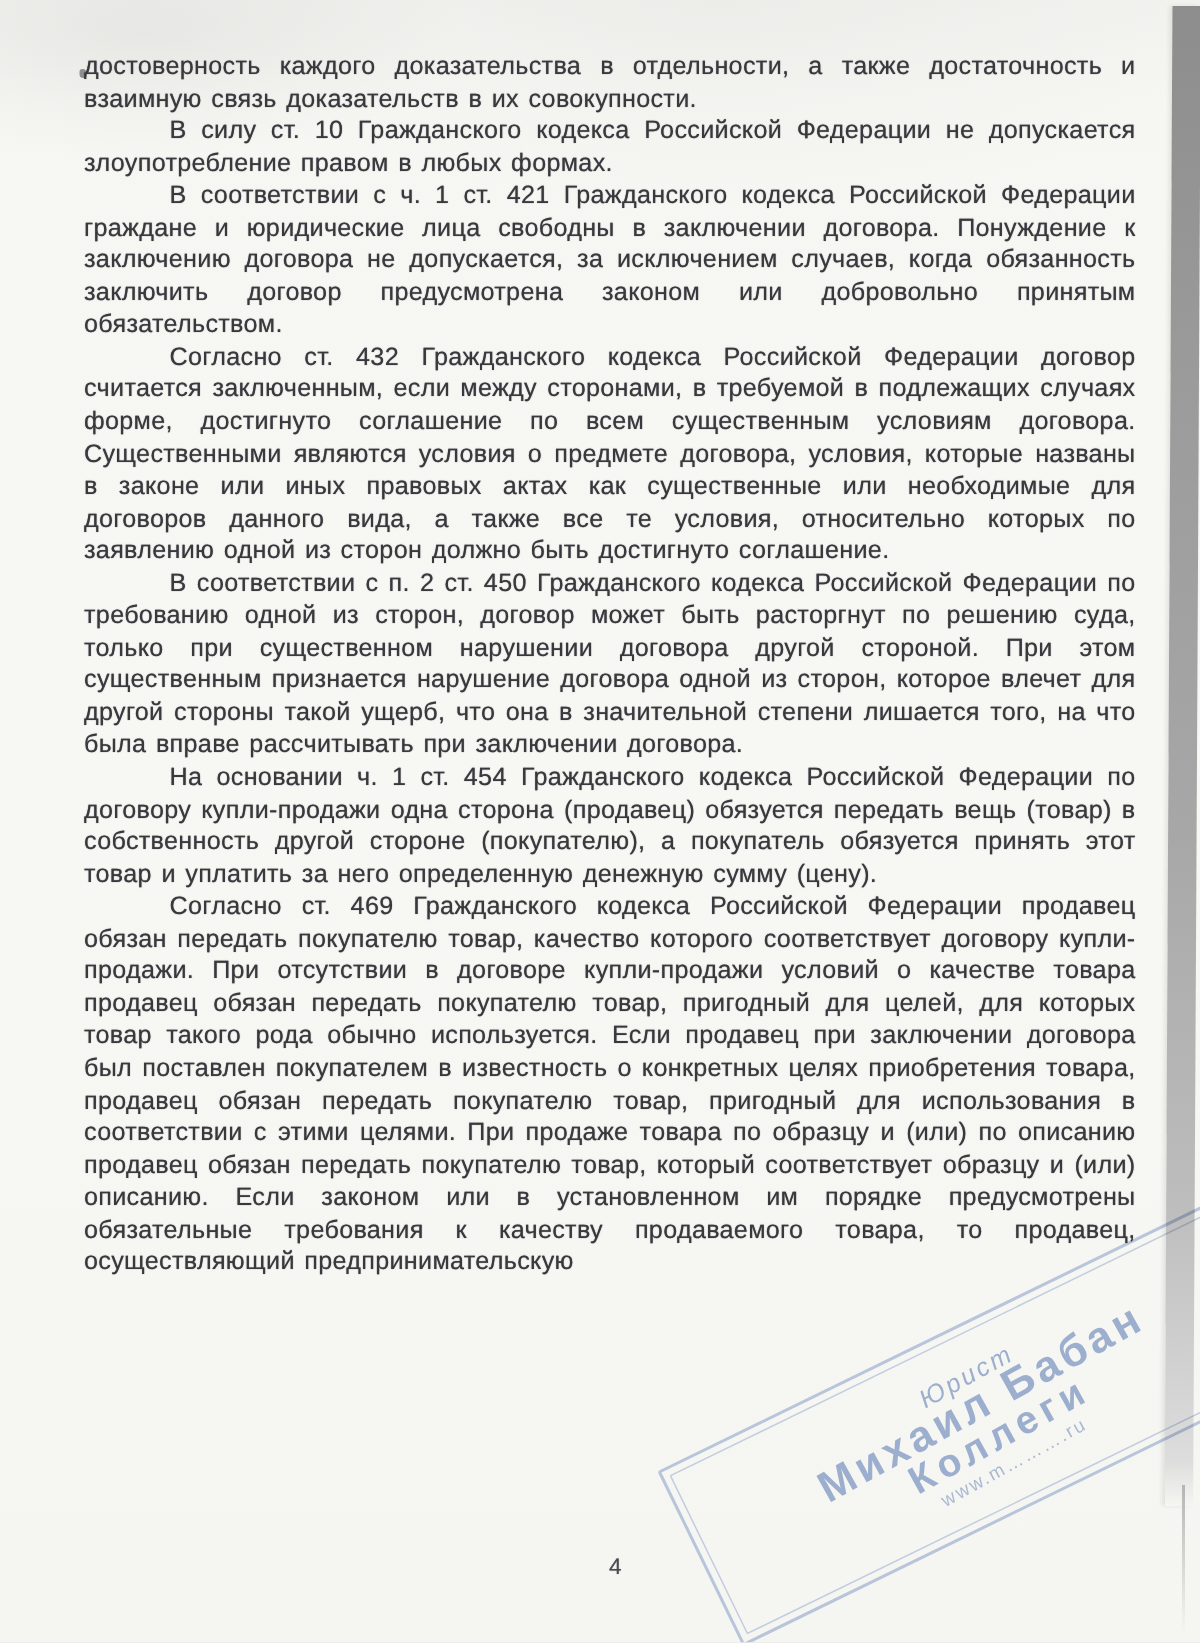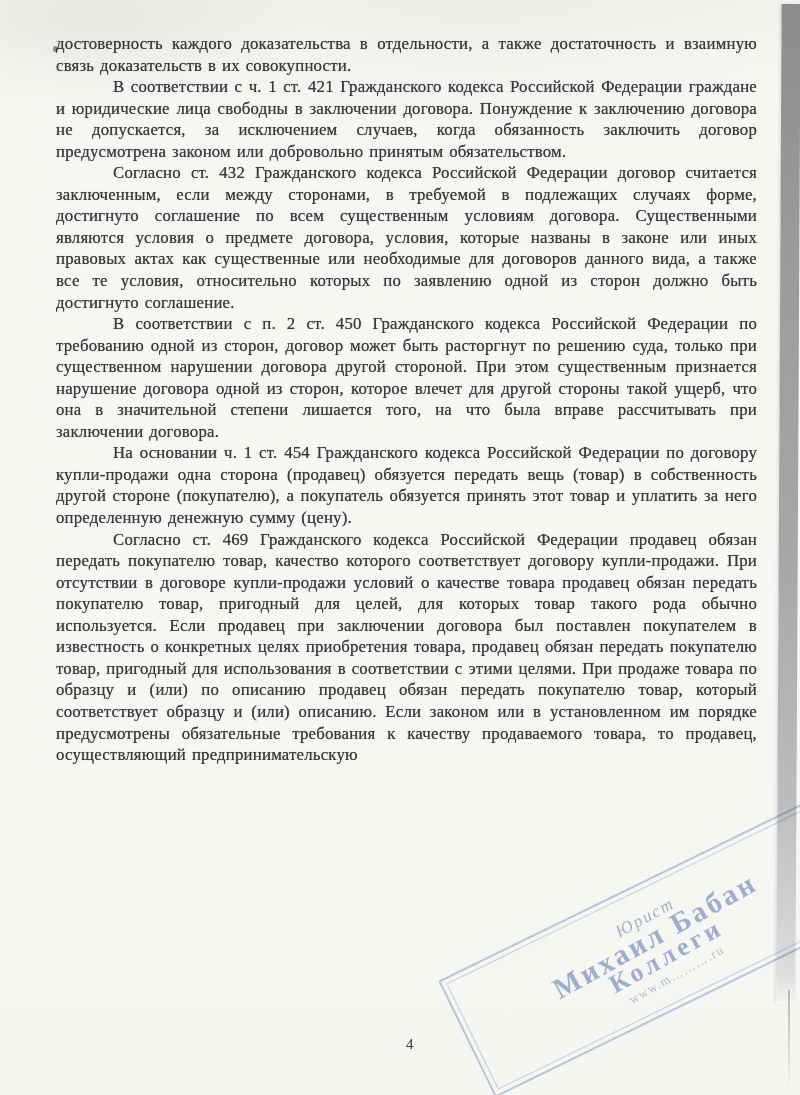--- a/index.html
+++ b/index.html
@@ -13,21 +13,21 @@
 
   .page {
     position: relative;
     width: 800px;
     height: 1095px;
     background:
       radial-gradient(ellipse 300px 120px at 12% 2%, rgba(120,120,120,0.10), transparent 70%),
       radial-gradient(ellipse 500px 200px at 60% 0%, rgba(140,140,140,0.06), transparent 70%),
       linear-gradient(to bottom, #f2f2ef 0%, #f6f6f3 6%, #f7f7f4 50%, #f5f5f2 100%);
     overflow: hidden;
-    font-family: Liberation Serif, serif;
+    font-family: Liberation Sans, sans-serif;
     padding-left: 42px;
   }
 
   
   .scan-edge-right {
     position: absolute;
     top: 4px;
     right: 2px;
     width: 19px;
     height: 1000px;
@@ -120,20 +120,21 @@
 <body>
 
 <div class="page">
 
   <div class="scan-edge-right"></div>
   <div class="scan-edge-right-tail"></div>
   <div class="scan-speck"></div>
 
   <div class="text-block">
     <p>достоверность каждого доказательства в отдельности, а также достаточность и взаимную связь доказательств в их совокупности.</p>
+    <p class="indent">В силу ст. 10 Гражданского кодекса Российской Федерации не допускается злоупотребление правом в любых формах.</p>
     <p class="indent">В соответствии с ч. 1 ст. 421 Гражданского кодекса Российской Федерации граждане и юридические лица свободны в заключении договора. Понуждение к заключению договора не допускается, за исключением случаев, когда обязанность заключить договор предусмотрена законом или добровольно принятым обязательством.</p>
     <p class="indent">Согласно ст. 432 Гражданского кодекса Российской Федерации договор считается заключенным, если между сторонами, в требуемой в подлежащих случаях форме, достигнуто соглашение по всем существенным условиям договора. Существенными являются условия о предмете договора, условия, которые названы в законе или иных правовых актах как существенные или необходимые для договоров данного вида, а также все те условия, относительно которых по заявлению одной из сторон должно быть достигнуто соглашение.</p>
     <p class="indent">В соответствии с п. 2 ст. 450 Гражданского кодекса Российской Федерации по требованию одной из сторон, договор может быть расторгнут по решению суда, только при существенном нарушении договора другой стороной. При этом существенным признается нарушение договора одной из сторон, которое влечет для другой стороны такой ущерб, что она в значительной степени лишается того, на что была вправе рассчитывать при заключении договора.</p>
     <p class="indent">На основании ч. 1 ст. 454 Гражданского кодекса Российской Федерации по договору купли-продажи одна сторона (продавец) обязуется передать вещь (товар) в собственность другой стороне (покупателю), а покупатель обязуется принять этот товар и уплатить за него определенную денежную сумму (цену).</p>
     <p class="indent">Согласно ст. 469 Гражданского кодекса Российской Федерации продавец обязан передать покупателю товар, качество которого соответствует договору купли-продажи. При отсутствии в договоре купли-продажи условий о качестве товара продавец обязан передать покупателю товар, пригодный для целей, для которых товар такого рода обычно используется. Если продавец при заключении договора был поставлен покупателем в известность о конкретных целях приобретения товара, продавец обязан передать покупателю товар, пригодный для использования в соответствии с этими целями. При продаже товара по образцу и (или) по описанию продавец обязан передать покупателю товар, который соответствует образцу и (или) описанию. Если законом или в установленном им порядке предусмотрены обязательные требования к качеству продаваемого товара, то продавец, осуществляющий предпринимательскую</p>
   </div>
 
   <div class="stamp">
     <div class="stamp-text">
       <div class="stamp-line-role">Юрист</div>

